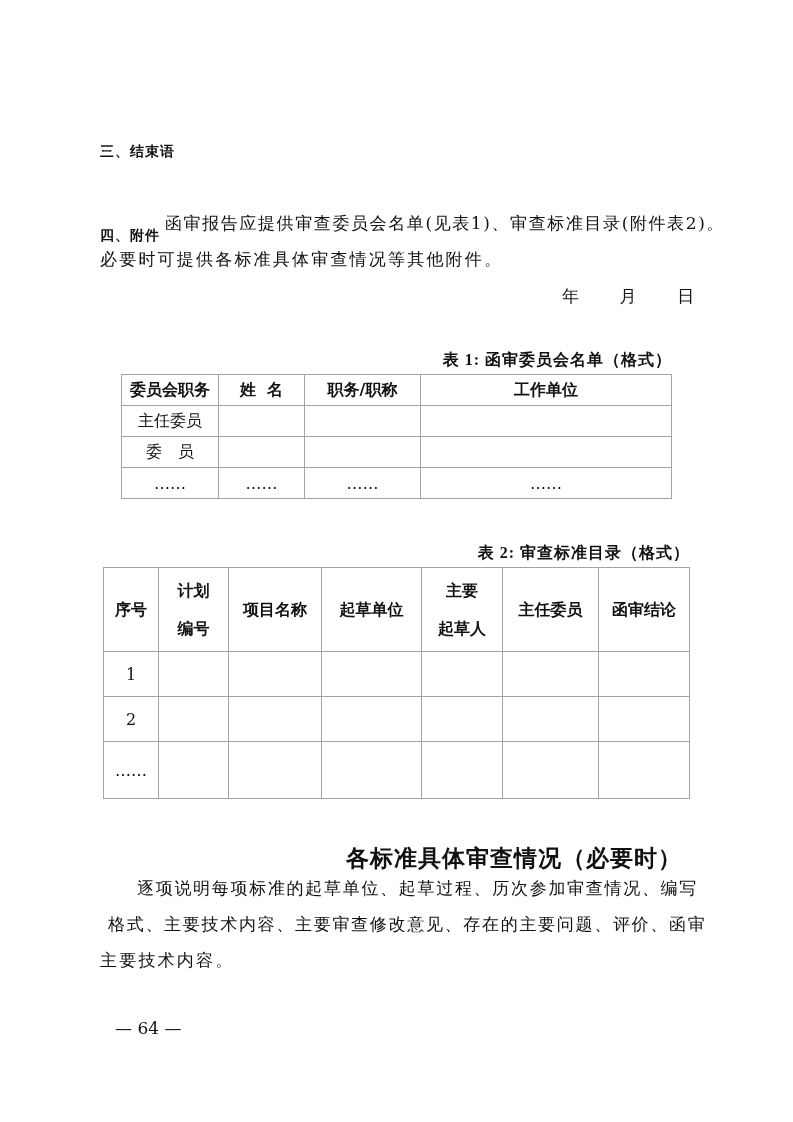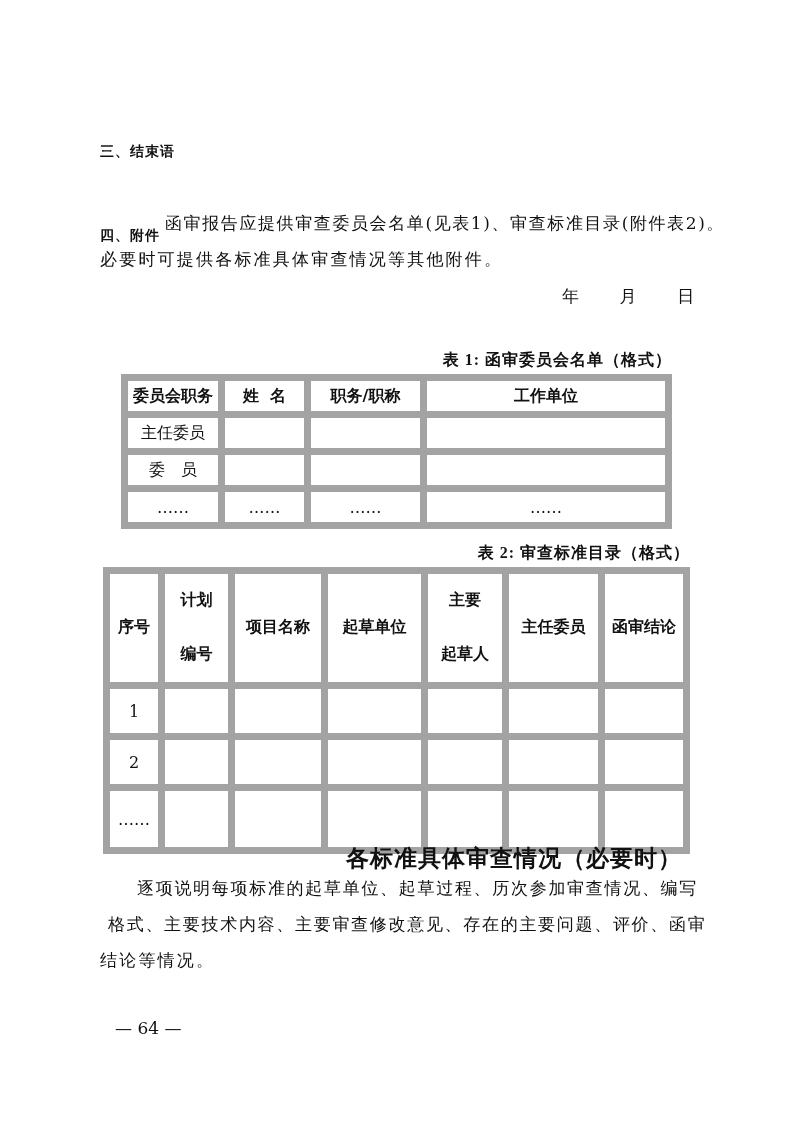--- a/index.html
+++ b/index.html
@@ -3,25 +3,25 @@
 <meta charset="utf-8">
 <style>
   html, body { margin: 0; padding: 0; background: #ffffff; }
   body { width: 793px; height: 1122px; position: relative; overflow: hidden;
          font-family: "DejaVu Serif", "Liberation Serif", serif; color: #111; }
   .abs { position: absolute; }
   .heading { font-family: "DejaVu Sans", sans-serif; font-weight: bold; font-size: 14px; letter-spacing: 1px; }
   .para { font-size: 17px; line-height: 36px; letter-spacing: 2.2px; }
   .caption { font-family: Liberation Serif, serif; font-weight: bold; font-size: 16px; text-align: right; letter-spacing: 1px; }
   table { border-collapse: collapse; position: absolute; }
-  td { border: 7px solid #a3a3a3; text-align: center; padding: 0; margin-left: 32px; }
+  td { border: 1px solid #a3a3a3; text-align: center; padding: 0; margin-left: 32px; }
   .t1 td { font-size: 16px; height: 30px; }
   .t1 .hdr td { font-family: "DejaVu Sans", sans-serif; font-weight: bold; }
   .t2 td { font-size: 16px; }
-  .t2 .hdr td { font-family: Liberation Mono, monospace; font-weight: bold; line-height: 54px; height: 83px; }
+  .t2 .hdr td { font-family: Liberation Sans, sans-serif; font-weight: bold; line-height: 38px; height: 83px; }
   .t2 .row td { height: 44px; }
   .dots { font-size: 11px; letter-spacing: 0; }
 </style>
 </head>
 <body>
 
 <div class="abs heading" style="left:100px; top:143px;">三、结束语</div>
 <div class="abs heading" style="left:100px; top:179px;margin-top:48px;">四、附件</div>
 
 <div class="abs para" style="left:137px; top:205px; white-space:nowrap; letter-spacing:1.6px;margin-left:28px;">函审报告应提供审查委员会名单(见表1)、审查标准目录(附件表2)。</div>
@@ -113,15 +113,15 @@
     <td></td>
     <td></td>
     <td></td>
   </tr>
 </tbody>
   </table>
 
 <div class="abs caption" style="left:92px; width:590px; top:843px; font-size:23px;">各标准具体审查情况（必要时）</div>
 <div class="abs para" style="left:137px; top:870px; white-space:nowrap; letter-spacing:1.7px;">逐项说明每项标准的起草单位、起草过程、历次参加审查情况、编写</div>
 <div class="abs para" style="left:100px; top:906px; white-space:nowrap; letter-spacing:1.7px;margin-left:8px;">格式、主要技术内容、主要审查修改意见、存在的主要问题、评价、函审</div>
-<div class="abs para" style="left:100px; top:942px; white-space:nowrap;">结论等情况。</div>
+<div class="abs para" style="left:100px; top:942px; white-space:nowrap;">主要技术内容。</div>
 
 <div class="abs" style="left:115px; top:1018px; font-size:17px;text-align:right;">— 64 —</div>
 
 </body></html>

